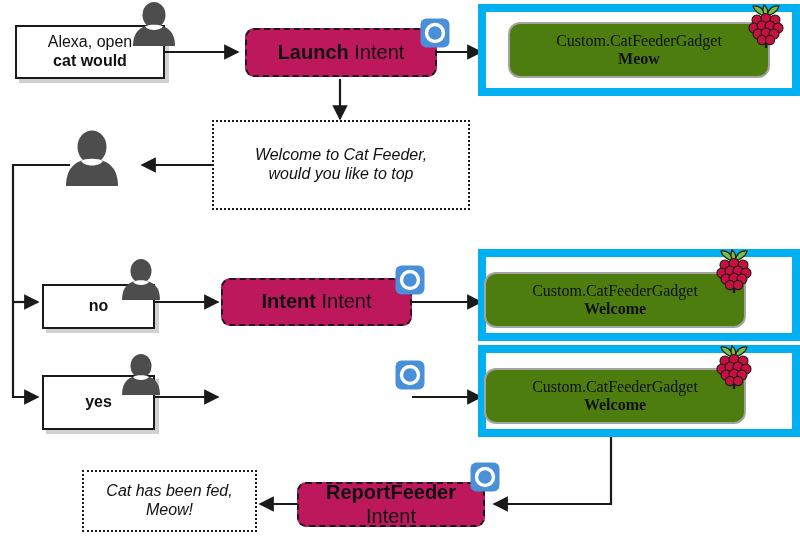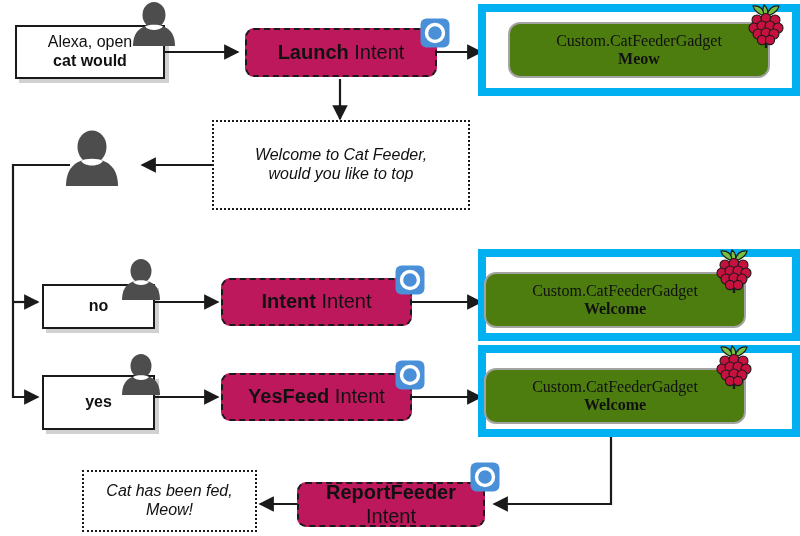--- a/index.html
+++ b/index.html
@@ -256,25 +256,20 @@
     <div class="txt b">yes</div>
   </div>
   <div class="person-icon" style="left:118px;top:352px;width:46px;height:43px;">
     <svg viewBox="0 0 46 43" width="46" height="43" xmlns="http://www.w3.org/2000/svg">
       <ellipse cx="23" cy="14" rx="10.5" ry="12" fill="#4d4d4d"></ellipse>
       <path d="M 4 43 C 4 29 11.5 23.5 23 23.5 C 34.5 23.5 42 29 42 43 Z" fill="#4d4d4d"></path>
       <path d="M 15 25 C 18 29 28 29 31 25 C 28 22.7 18 22.7 15 25 Z" fill="#ffffff"></path>
     </svg>
   </div>
 
-  <div class="node intent" style="left:221px;top:373px;width:191px;height:48px;">
-    <div class="txt">
-      <span class="b">YesFeed</span><span> Intent</span>
-    </div>
-  </div>
   <div class="alexa-icon" style="left:395px;top:360px;width:30px;height:30px;">
     <svg viewBox="0 0 30 30" width="30" height="30" xmlns="http://www.w3.org/2000/svg">
       <rect x="0.5" y="0.5" width="29" height="29" rx="6" ry="6" fill="#4a90d9"></rect>
       <circle cx="15" cy="15" r="8.5" fill="none" stroke="#ffffff" stroke-width="3.4"></circle>
     </svg>
   </div>
 
   <div class="gadget-frame" style="left:478px;top:345px;width:322px;height:92px;"></div>
   <div class="directive" style="left:484px;top:368px;width:262px;height:56px;">
     <div class="txt">

